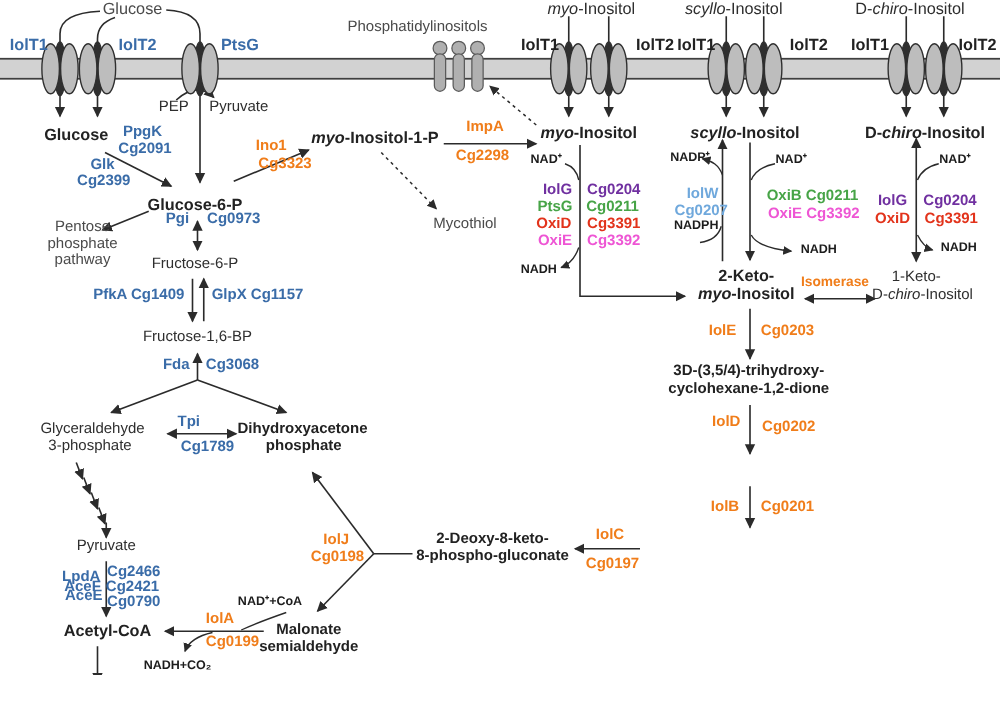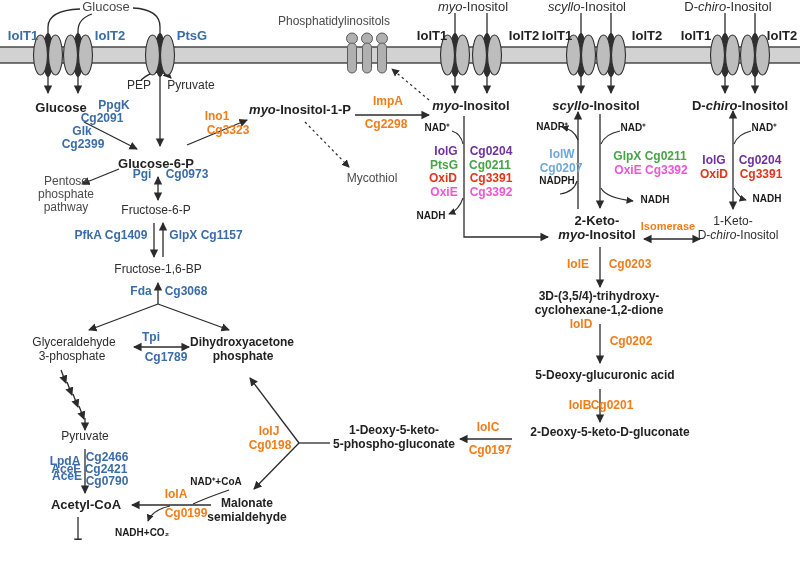--- a/index.html
+++ b/index.html
@@ -180,21 +180,21 @@
 <div class="L b f13" style="left:557px;top:29px">IolT1</div>
 <div class="L b f13" style="left:647px;top:29px">IolT2</div>
 <div class="L dark f13" style="left:728px;top:0px"><span>D-</span><span class="it">chiro</span><span>-Inositol</span></div>
 <div class="L b f13" style="left:696px;top:29px">IolT1</div>
 <div class="L b f13" style="left:782px;top:29px">IolT2</div>
 <div class="L dark" style="left:139px;top:79px">PEP</div>
 <div class="L dark" style="left:191px;top:79px">Pyruvate</div>
 
 <div class="L b f13" style="left:61px;top:101px">Glucose</div>
 <div class="L blue b" style="left:114px;top:99px">PpgK</div>
-<div class="L blue b" style="left:102px;top:112px">Cg2091</div>
+<div class="L blue b" style="left:116px;top:112px">Cg2091</div>
 <div class="L blue b" style="left:82px;top:125px">Glk</div>
 <div class="L blue b" style="left:83px;top:138px">Cg2399</div>
 <div class="L b f13" style="left:156px;top:157px">Glucose-6-P</div>
 <div class="L org b" style="left:217px;top:110px">Ino1</div>
 <div class="L org b" style="left:228px;top:124px">Cg3323</div>
 <div class="L b f13" style="left:300px;top:103px"><span class="it">myo</span><span>-Inositol-1-P</span></div>
 <div class="L org b" style="left:388px;top:95px">ImpA</div>
 <div class="L org b" style="left:386px;top:118px">Cg2298</div>
 <div class="L gray" style="left:372px;top:172px">Mycothiol</div>
 <div class="L blue b" style="left:142px;top:168px">Pgi</div>
@@ -235,21 +235,21 @@
 <div class="L mag b" style="left:444px;top:186px">OxiE</div>
 <div class="L mag b" style="left:491px;top:186px">Cg3392</div>
 <div class="L f10" style="left:431px;top:210px">NADH</div>
 
 <div class="L b f13" style="left:596px;top:99px"><span class="it">scyllo</span><span>-Inositol</span></div>
 <div class="L f10" style="left:552px;top:121px">NADP⁺</div>
 <div class="L ltb b" style="left:562px;top:148px">IolW</div>
 <div class="L ltb b" style="left:561px;top:162px">Cg0207</div>
 <div class="L f10" style="left:557px;top:175px">NADPH</div>
 <div class="L f10" style="left:633px;top:122px">NAD⁺</div>
-<div class="L grn b" style="left:650px;top:150px">GlpX Cg0211</div>
+<div class="L grn b" style="left:650px;top:150px">OxiB Cg0211</div>
 <div class="L mag b" style="left:651px;top:164px">OxiE Cg3392</div>
 <div class="L f10" style="left:655px;top:194px">NADH</div>
 
 <div class="L b f13" style="left:740px;top:99px"><span>D-</span><span class="it">chiro</span><span>-Inositol</span></div>
 <div class="L f10" style="left:764px;top:122px">NAD⁺</div>
 <div class="L pur b" style="left:714px;top:154px">IolG</div>
 <div class="L pur b" style="left:760px;top:154px">Cg0204</div>
 <div class="L red b" style="left:714px;top:168px">OxiD</div>
 <div class="L red b" style="left:761px;top:168px">Cg3391</div>
 <div class="L f10" style="left:767px;top:193px">NADH</div>
@@ -257,30 +257,28 @@
 <div class="L b f13" style="left:597px;top:214px">2-Keto-</div>
 <div class="L b f13" style="left:597px;top:228px"><span class="it">myo</span><span>-Inositol</span></div>
 <div class="L org b f11" style="left:668px;top:220px">Isomerase</div>
 <div class="L dark" style="left:733px;top:215px">1-Keto-</div>
 <div class="L dark" style="left:738px;top:229px"><span>D-</span><span class="it">chiro</span><span>-Inositol</span></div>
 
 <div class="L org b" style="left:578px;top:258px">IolE</div>
 <div class="L org b" style="left:630px;top:258px">Cg0203</div>
 <div class="L b" style="left:599px;top:290px">3D-(3,5/4)-trihydroxy-</div>
 <div class="L b" style="left:599px;top:304px">cyclohexane-1,2-dione</div>
-<div class="L org b" style="left:581px;top:318px">IolD</div>
+<div class="L org b" style="left:581px;top:331px">IolD</div>
 <div class="L org b" style="left:631px;top:335px">Cg0202</div>
-<div class="L b" style="left:605px;top:369px">5-Deoxy-glucuronic acid</div>
 <div class="L org b" style="left:580px;top:399px">IolB</div>
-<div class="L org b" style="left:612px;top:399px">Cg0201</div>
-<div class="L b" style="left:610px;top:426px">2-Deoxy-5-keto-D-gluconate</div>
+<div class="L org b" style="left:630px;top:399px">Cg0201</div>
 <div class="L org b" style="left:488px;top:421px">IolC</div>
 <div class="L org b" style="left:490px;top:444px">Cg0197</div>
-<div class="L b" style="left:394px;top:424px">1-Deoxy-5-keto-</div>
-<div class="L b" style="left:394px;top:438px">5-phospho-gluconate</div>
+<div class="L b" style="left:394px;top:424px">2-Deoxy-8-keto-</div>
+<div class="L b" style="left:394px;top:438px">8-phospho-gluconate</div>
 <div class="L org b" style="left:269px;top:425px">IolJ</div>
 <div class="L org b" style="left:270px;top:439px">Cg0198</div>
 <div class="L b" style="left:247px;top:497px">Malonate</div>
 <div class="L b" style="left:247px;top:511px">semialdehyde</div>
 <div class="L org b" style="left:176px;top:488px">IolA</div>
 <div class="L org b" style="left:186px;top:507px">Cg0199</div>
 <div class="L f10" style="left:216px;top:476px">NAD⁺+CoA</div>
 <div class="L f10" style="left:142px;top:527px">NADH+CO₂</div>
 
 </div>

